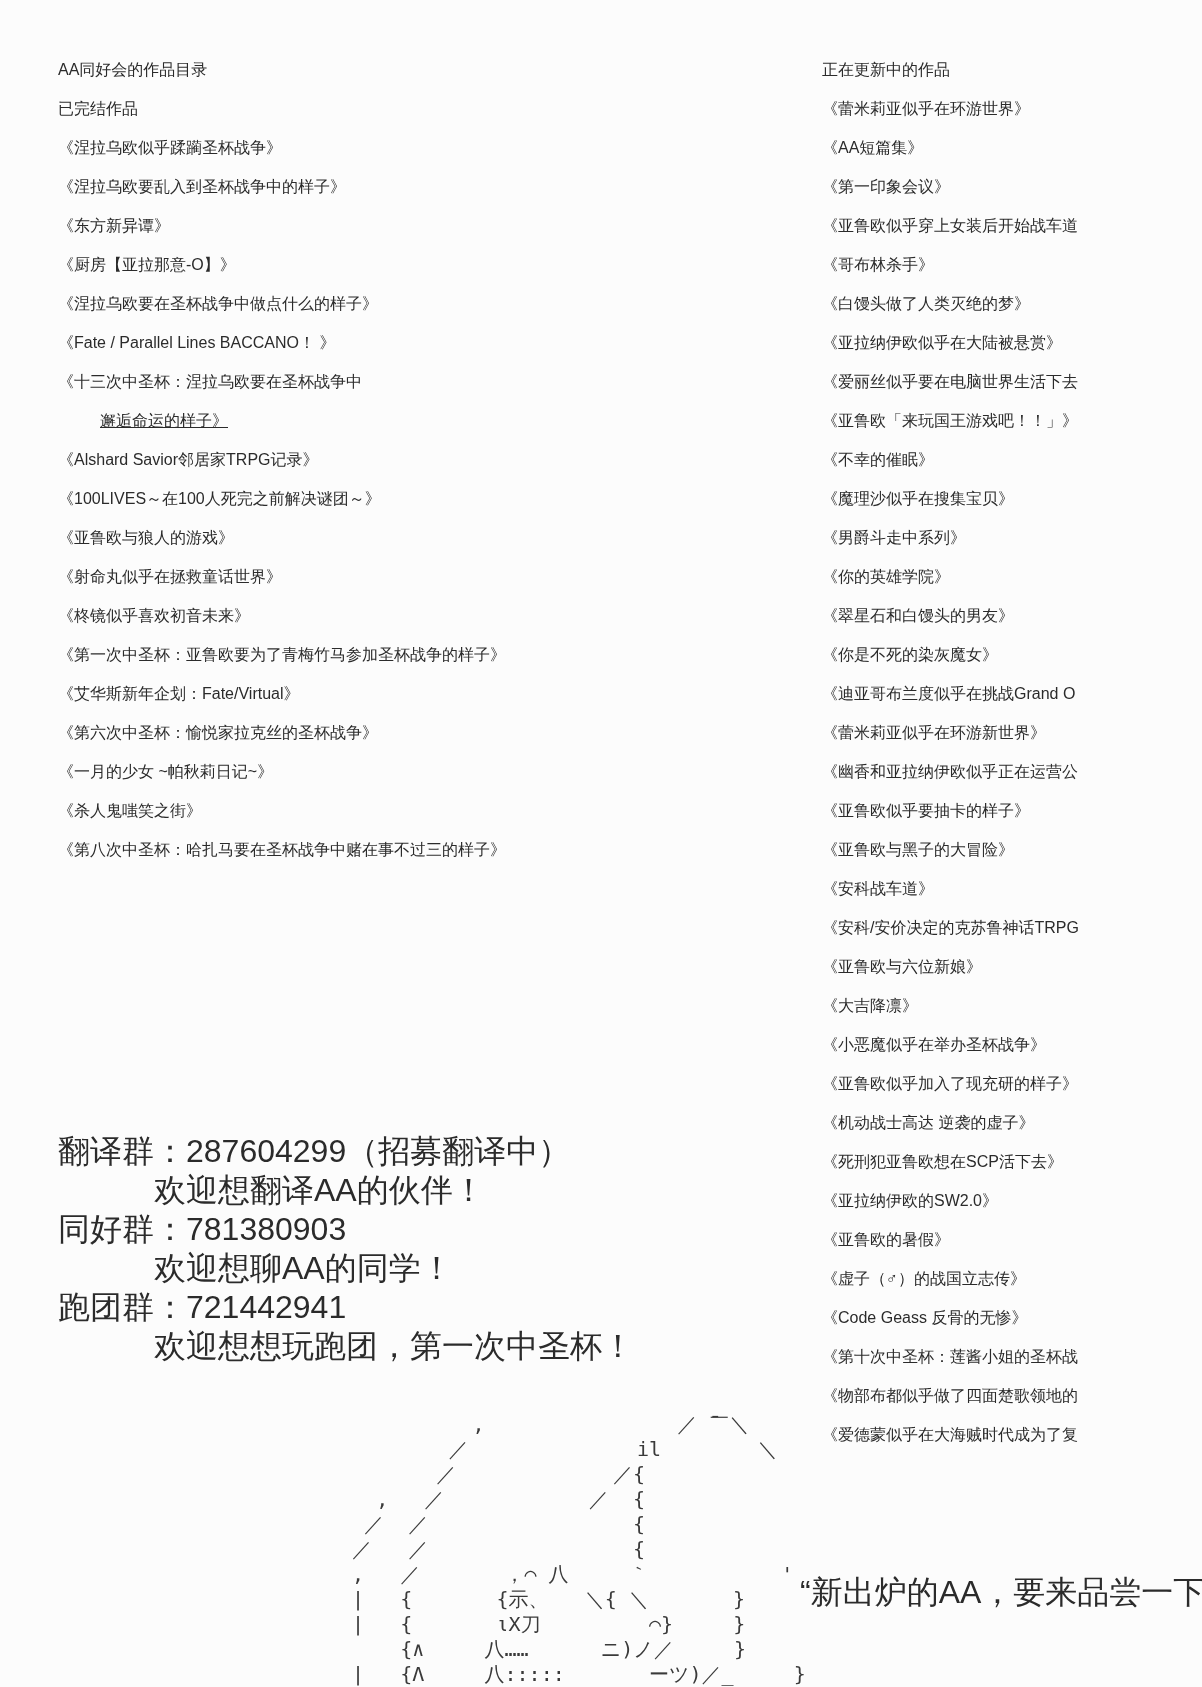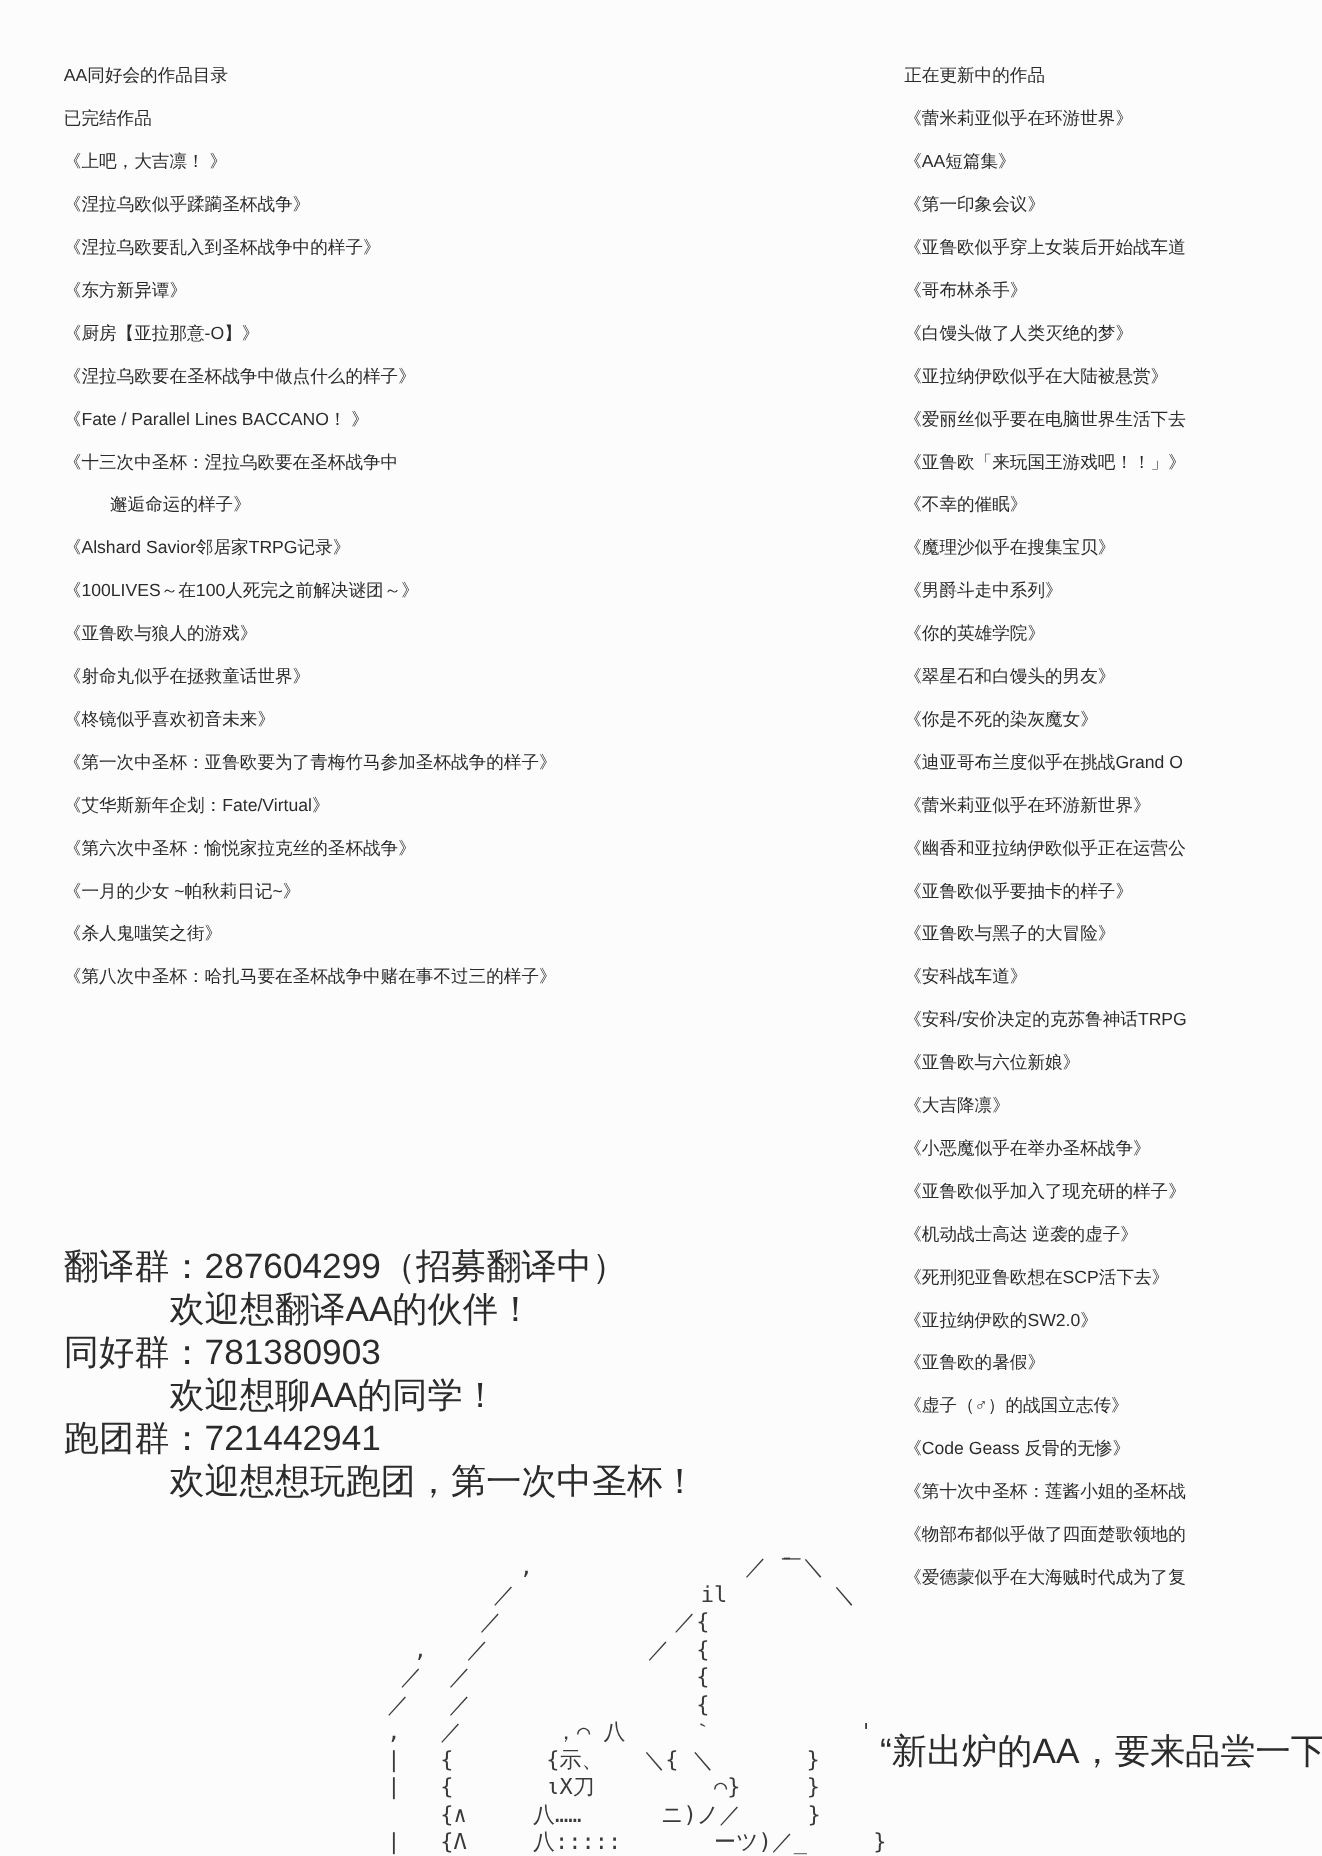--- a/index.html
+++ b/index.html
@@ -8,39 +8,38 @@
     background:#fcfcfc;
     overflow:hidden;
     position:relative;
     font-family:"Liberation Sans","DejaVu Sans",sans-serif;
     color:#2b2b2b;
   }
   .col{position:absolute;white-space:nowrap;font-size:16px;line-height:39px;}
   #left-col{left:58px;top:50px;}
   #right-col{left:822px;top:50px;}
   .line{height:39px;}
-  .indent{padding-left:42px;}
+  .indent{padding-left:42px;text-decoration:underline;}
   #groups{position:absolute;left:58px;top:1132px;font-size:32px;line-height:39px;white-space:nowrap;}
   .gindent{padding-left:96px;}
   #ascii-art{
     position:absolute;left:328px;top:1412px;
     font-family:"DejaVu Sans Mono",monospace;
     font-size:20px;line-height:25px;color:#3a3a3a;
     white-space:pre;margin:0;
   }
   #quote{position:absolute;left:800px;top:1573px;font-size:32px;line-height:39px;white-space:nowrap;}
 </style>
 </head>
 <body>
 
 <div id="left-col" class="col">
   <div class="line">AA同好会的作品目录</div>
   <div class="line">已完结作品</div>
   <div id="left-items">
-      <div class="line">《上吧，大吉凛！ 》</div>
       <div class="line">《涅拉乌欧似乎蹂躏圣杯战争》</div>
       <div class="line">《涅拉乌欧要乱入到圣杯战争中的样子》</div>
       <div class="line">《东方新异谭》</div>
       <div class="line">《厨房【亚拉那意-O】》</div>
       <div class="line">《涅拉乌欧要在圣杯战争中做点什么的样子》</div>
       <div class="line">《Fate / Parallel Lines BACCANO！ 》</div>
       <div class="line">《十三次中圣杯：涅拉乌欧要在圣杯战争中</div>
       <div class="line indent">邂逅命运的样子》</div>
       <div class="line">《Alshard Savior邻居家TRPG记录》</div>
       <div class="line">《100LIVES～在100人死完之前解决谜团～》</div>

